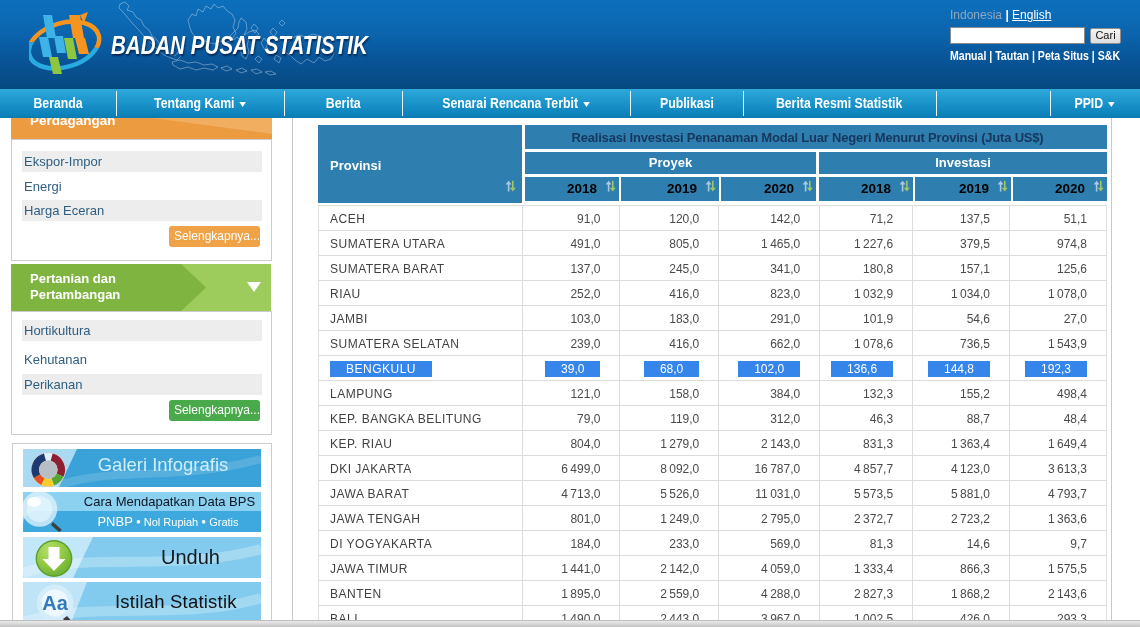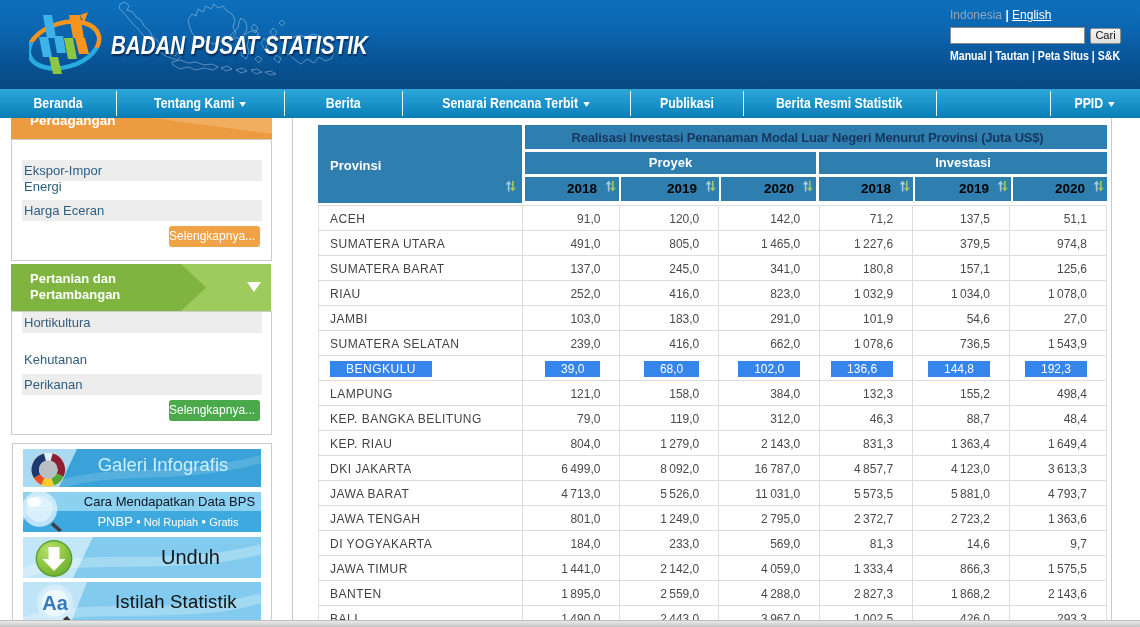--- a/index.html
+++ b/index.html
@@ -34,21 +34,21 @@
 
 
 #vline-l { left:292px; top:118px; width:1px; height:509px; background:#c9c9c9; }
 #vline-r { left:1111px; top:118px; width:1px; height:509px; background:#c9c9c9; }
 
 
 .sb-panel { background:#fff; border:1px solid #ccc; }
 .sb-row { position:absolute; left:10px; width:240px; height:21px; line-height:21px;
   font-size:13px; color:#2e5e80; padding-left:2px; }
 .sb-grey { background:#ededed; }
-.sb-btn { position:absolute; width:91px; height:21px; line-height:21px; text-align:left;
+.sb-btn { position:absolute; width:91px; height:21px; line-height:21px; text-align:right;
   border-radius:3px; color:#fff; font-size:12px; }
 #hdr-orange { left:11px; top:118px; width:261px; height:21px; background:#ed9b41; overflow:hidden; }
 #hdr-orange .lite { position:absolute; right:0; top:0; width:130px; height:21px; background:#f1ae60;
   clip-path:polygon(8% 0,100% 0,100% 75%); }
 #hdr-orange .txt { position:absolute; left:19px; top:-5px; font-size:13.5px; font-weight:bold; color:#fff; }
 #panel-orange { left:11px; top:139px; width:261px; height:122px; }
 #btn-orange { left:157px; top:86px; background:#f0a346; }
 #hdr-green { left:11px; top:264px; width:260px; height:47px; background:#9ecc5c; overflow:hidden; }
 #hdr-green .dark { position:absolute; left:0; top:0; width:210px; height:47px; background:#7fb440;
   clip-path:polygon(0 0,81% 0,92.9% 50%,81% 100%,0 100%); }
@@ -170,32 +170,32 @@
   </div>
 
   <div class="abs" id="vline-l"></div>
   <div class="abs" id="vline-r"></div>
 
   <div class="abs" id="hdr-orange">
       <div class="lite"></div>
       <div class="txt">Perdagangan</div>
     </div>
   <div class="abs sb-panel" id="panel-orange">
-    <div class="sb-row sb-grey" style="top:20px;">Ekspor-Impor</div>
+    <div class="sb-row sb-grey" style="top:11px;">Ekspor-Impor</div>
     <div class="sb-row" style="top:36px;">Energi</div>
     <div class="sb-row sb-grey" style="top:60px;">Harga Eceran</div>
     <div class="sb-btn" id="btn-orange">Selengkapnya...</div>
   </div>
   <div class="abs" id="hdr-green">
       <div class="dark"></div>
     <div class="txt">Pertanian dan<br>Pertambangan</div>
       <div class="tri"></div>
     </div>
   <div class="abs sb-panel" id="panel-green">
-    <div class="sb-row sb-grey" style="top:0;">Hortikultura</div>
+    <div class="sb-row sb-grey" style="top:8px;">Hortikultura</div>
     <div class="sb-row" style="top:37px;">Kehutanan</div>
     <div class="sb-row sb-grey" style="top:62px;">Perikanan</div>
     <div class="sb-btn" id="btn-green">Selengkapnya...</div>
   </div>
 
   <div class="abs" id="bpanel">
     <div class="banner" id="bn1" style="top:5px;height:38px;background:#3aa2d8;">
       <svg width="238" height="38" style="position:absolute;left:0;top:0;" viewBox="0 0 238 38">
         <polygon points="0,0 54,0 36,38 0,38" fill="#a9daf1"></polygon>
         <path d="M30,38 C90,16 150,34 238,10" stroke="rgba(255,255,255,0.15)" stroke-width="8" fill="none"></path>

